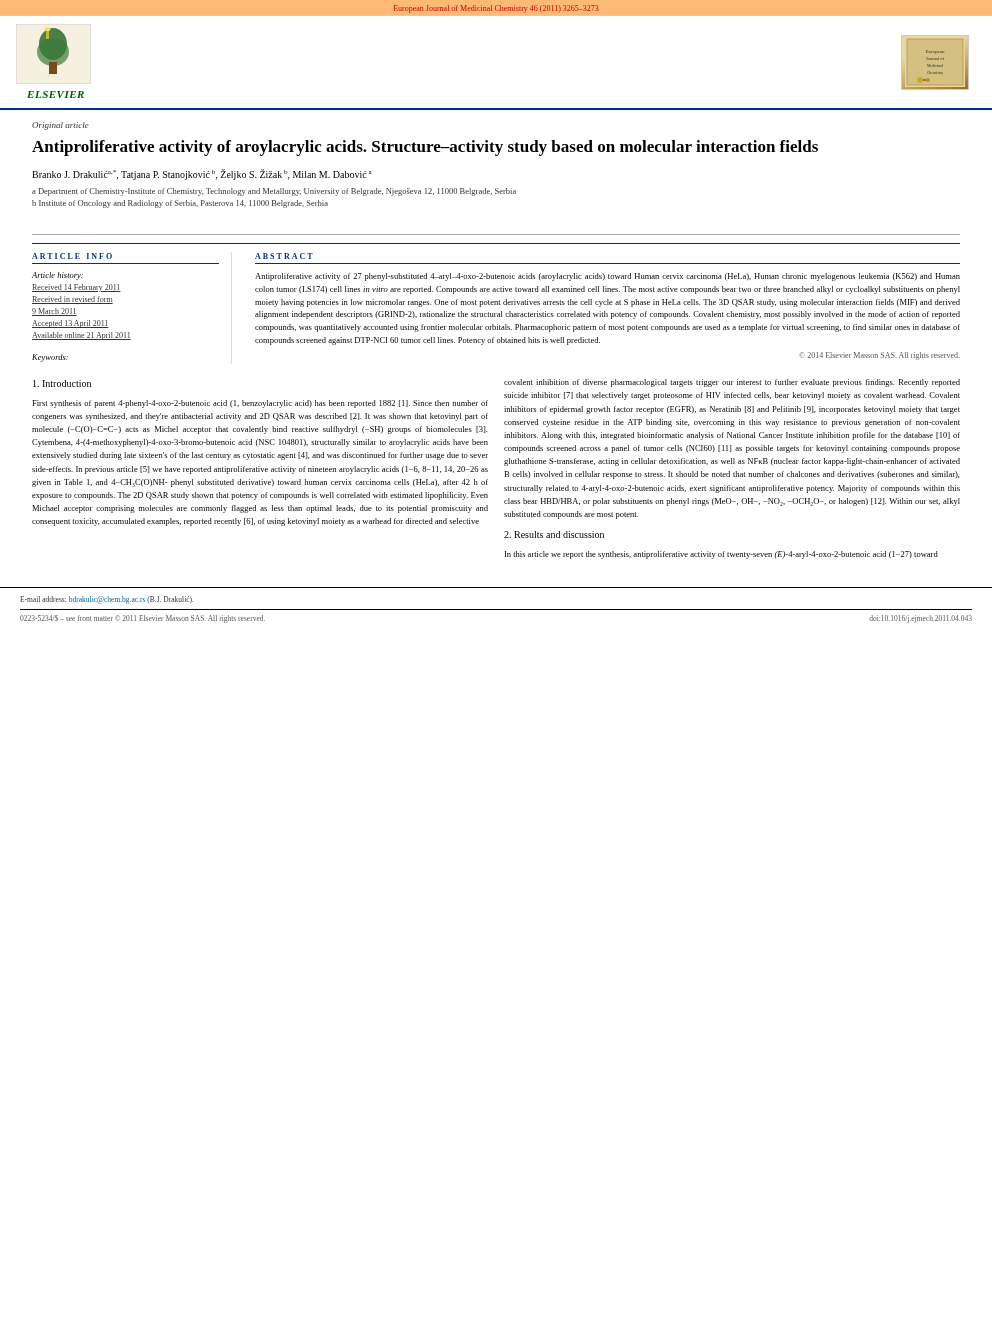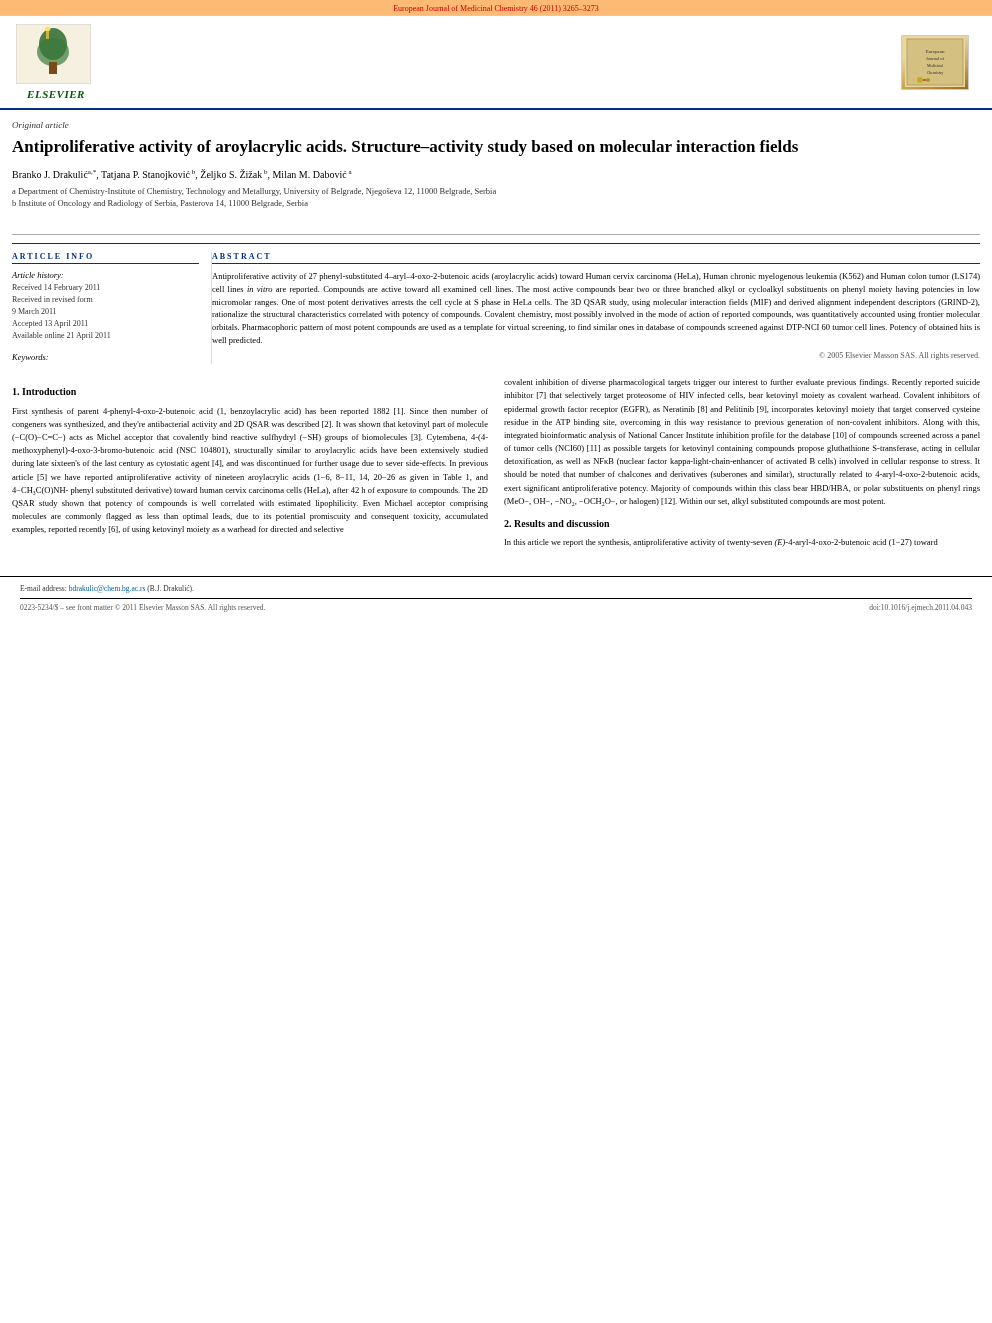--- a/index.html
+++ b/index.html
@@ -49,21 +49,21 @@
     .journal-header-center .journal-homepage {
       font-size: 8.5px;
       color: #333;
     }
     .elsevier-logo-left {
       width: 80px;
     }
 
     
     .main-content {
-      padding: 10px 12px;
+      padding: 10px 32px;
     }
 
     .article-type {
       font-size: 9px;
       color: #333;
       font-style: italic;
       margin-bottom: 6px;
     }
 
     .article-title {
@@ -85,21 +85,21 @@
     .affiliations {
       font-size: 8.5px;
       color: #333;
       margin-bottom: 24px;
       line-height: 1.4;
     }
 
     
     .two-col {
       display: flex;
-      gap: 0;
+      gap: 23px;
       margin-bottom: 12px;
       border-top: 1px solid #003087;
       padding-top: 8px;
     }
     .article-info-col {
       width: 200px;
       flex-shrink: 0;
       border-right: 1px solid #ddd;
       padding-right: 12px;
     }
@@ -122,20 +122,21 @@
       font-size: 8.5px;
       font-style: italic;
       color: #000;
       margin-bottom: 2px;
       margin-top: 6px;
     }
     .info-row {
       font-size: 8px;
       color: #333;
       line-height: 1.5;
+      text-decoration: underline;
     }
 
     .keywords-list {
       font-size: 8.5px;
       color: #333;
       line-height: 1.6;
     }
 
     .abstract-text {
       font-size: 8.5px;
@@ -162,24 +163,23 @@
     .body-col {
       flex: 1;
       font-size: 8.5px;
       color: #000;
       line-height: 1.55;
       text-align: justify;
     }
 
     .section-heading {
       font-size: 10px;
-      font-weight: bold;
+      font-weight: normal;
       color: #000;
       margin-bottom: 5px;
-      margin-top: 8px;
     }
 
     .body-col p {
       margin-bottom: 6px;
       text-indent: 0;
     }
 
     
     .page-footer {
       border-top: 1px solid #000;
@@ -305,21 +305,21 @@
       <div class="info-row">Available online 21 April 2011</div>
 
       <div class="info-subsection-label" style="margin-top:10px;">Keywords:</div>
     </div>
 
     <div class="abstract-col">
       <div class="section-label">ABSTRACT</div>
       <div class="abstract-text">
         Antiproliferative activity of 27 phenyl-substituted 4–aryl–4-oxo-2-butenoic acids (aroylacrylic acids) toward Human cervix carcinoma (HeLa), Human chronic myelogenous leukemia (K562) and Human colon tumor (LS174) cell lines <em>in vitro</em> are reported. Compounds are active toward all examined cell lines. The most active compounds bear two or three branched alkyl or cycloalkyl substituents on phenyl moiety having potencies in low micromolar ranges. One of most potent derivatives arrests the cell cycle at S phase in HeLa cells. The 3D QSAR study, using molecular interaction fields (MIF) and derived alignment independent descriptors (GRIND-2), rationalize the structural characteristics correlated with potency of compounds. Covalent chemistry, most possibly involved in the mode of action of reported compounds, was quantitatively accounted using frontier molecular orbitals. Pharmacophoric pattern of most potent compounds are used as a template for virtual screening, to find similar ones in database of compounds screened against DTP-NCI 60 tumor cell lines. Potency of obtained hits is well predicted.
       </div>
-      <div class="abstract-copyright">© 2005 Elsevier Masson SAS. All rights reserved.</div>
+      <div class="abstract-copyright">© 2014 Elsevier Masson SAS. All rights reserved.</div>
     </div>
   </div>
 
   <div class="body-section">
 
     <div class="body-col">
       <div class="section-heading">1. Introduction</div>
       <p>
         First synthesis of parent 4-phenyl-4-oxo-2-butenoic acid (1, benzoylacrylic acid) has been reported 1882 [1]. Since then number of congeners was synthesized, and they're antibacterial activity and 2D QSAR was described [2]. It was shown that ketovinyl part of molecule (−C(O)−C=C−) acts as Michel acceptor that covalently bind reactive sulfhydryl (−SH) groups of biomolecules [3]. Cytembena, 4-(4-methoxyphenyl)-4-oxo-3-bromo-butenoic acid (NSC 104801), structurally similar to aroylacrylic acids have been extensively studied during late sixteen's of the last century as cytostatic agent [4], and was discontinued for further usage due to sever side-effects. In previous article [5] we have reported antiproliferative activity of nineteen aroylacrylic acids (1−6, 8−11, 14, 20−26 as given in Table 1, and 4−CH₃C(O)NH- phenyl substituted derivative) toward human cervix carcinoma cells (HeLa), after 42 h of exposure to compounds. The 2D QSAR study shown that potency of compounds is well correlated with estimated lipophilicity. Even Michael acceptor comprising molecules are commonly flagged as less than optimal leads, due to its potential promiscuity and consequent toxicity, accumulated examples, reported recently [6], of using ketovinyl moiety as a warhead for directed and selective
       </p>

